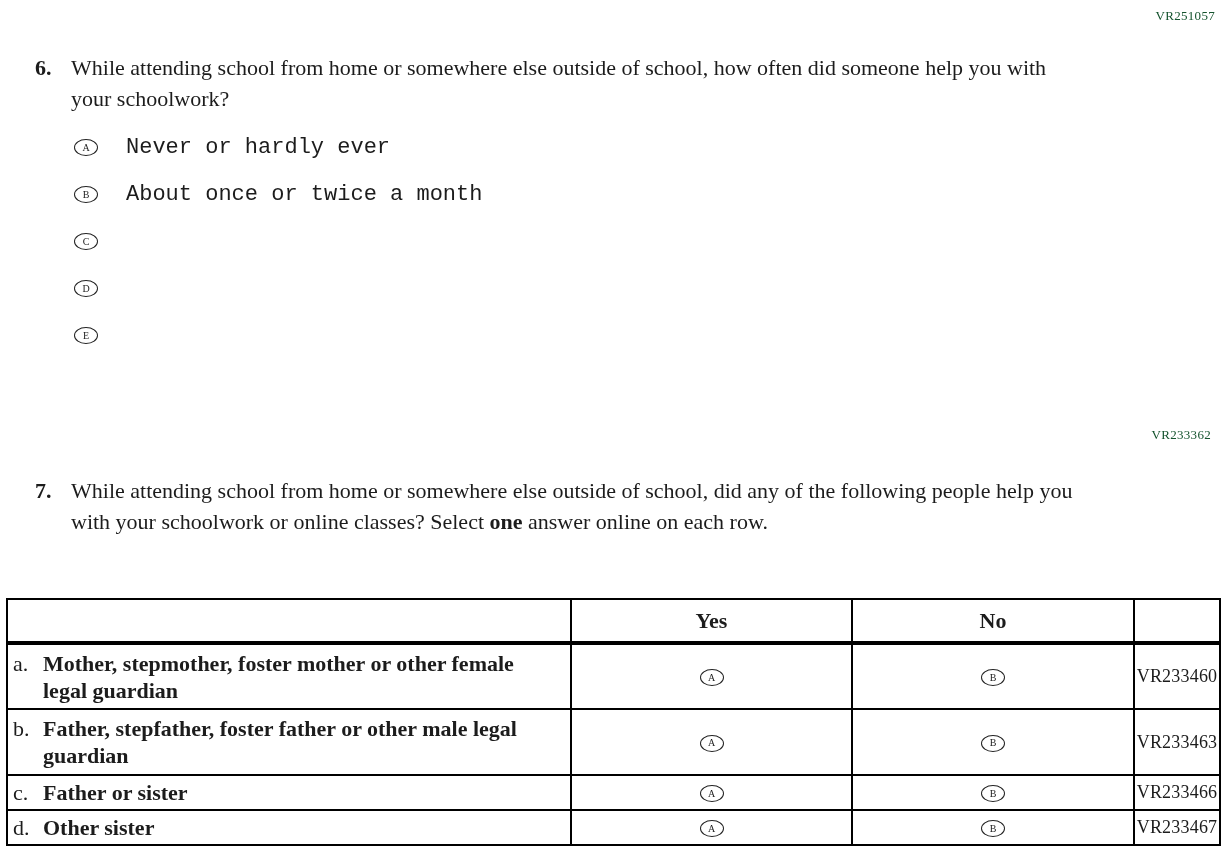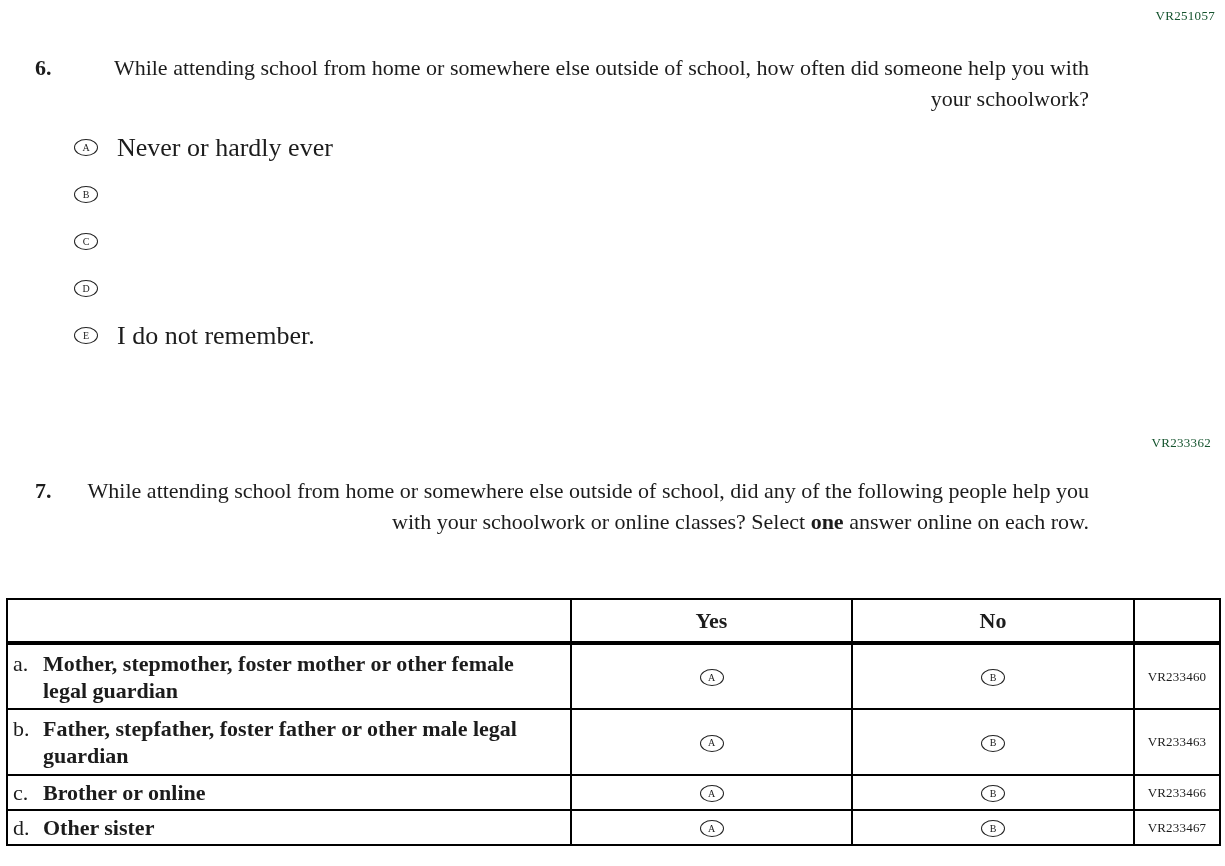--- a/index.html
+++ b/index.html
@@ -13,42 +13,41 @@
     overflow: hidden;
   }
 
   .vr-code {
     position: absolute;
     font-size: 13px;
     letter-spacing: 0.3px;
     color: #14532d;
   }
   .vr-code-top { top: 8px; right: 10px; }
-  .vr-code-mid { top: 427px; right: 14px; margin-top: 8px; }
+  .vr-code-mid { top: 427px; right: 14px; }
 
   .question {
     position: absolute;
     left: 35px;
     display: flex;
     align-items: flex-start;
   }
   .q6 { top: 52px; }
   .q7 { top: 475px; }
   .qnum {
     font-weight: bold;
     font-size: 22px;
     line-height: 31px;
     width: 36px;
     flex: 0 0 36px;
   }
   .qtext {
     font-size: 22px;
     line-height: 31px;
     max-width: 1018px;
-    text-align: right;
   }
 
   .options {
     position: absolute;
     left: 74px;
     top: 124px;
   }
   .option {
     display: flex;
     align-items: center;
@@ -62,23 +61,24 @@
     height: 17px;
     border: 1.5px solid #222;
     border-radius: 50%;
     font-size: 10px;
     line-height: 1;
     flex: 0 0 24px;
     cursor: pointer;
     background: #fff;
   }
   .option-label {
-    font-size: 26px;
-    margin-left: 19px;
+    font-size: 22px;
+    margin-left: 28px;
     white-space: nowrap;
+    font-family: Liberation Mono, monospace;
   }
 
   table.q7-table {
     position: absolute;
     left: 6px;
     top: 598px;
     width: 1213px;
     border-collapse: collapse;
     table-layout: fixed;
   }
@@ -109,51 +109,51 @@
   }
   .cell-label-inner { display: flex; }
   .row-letter { flex: 0 0 30px; }
   .row-text { max-width: 510px; font-weight: bold; }
 
   .cell-choice { text-align: center; }
   .cell-choice .bubble { margin: 0 auto; display: inline-flex; }
 
   .cell-code {
     text-align: center;
-    font-size: 13px;
+    font-size: 18px;
     letter-spacing: 0.2px;
   }
 </style>
 </head>
 <body>
 
 <div class="vr-code vr-code-top">VR251057</div>
 
 <div class="question q6">
   <div class="qnum">6.</div>
   <div class="qtext">While attending school from home or somewhere else outside of school, how often did someone help you with your schoolwork?</div>
 </div>
 
 <div class="options">
   <div class="option">
     <span class="bubble">A</span>
     <span class="option-label">Never or hardly ever</span>
   </div>
   <div class="option">
     <span class="bubble">B</span>
+    <span class="option-label">About once or twice a month</span>
   </div>
   <div class="option">
     <span class="bubble">C</span>
   </div>
   <div class="option">
     <span class="bubble">D</span>
   </div>
   <div class="option">
     <span class="bubble">E</span>
-    <span class="option-label">I do not remember.</span>
   </div>
 </div>
 
 <div class="vr-code vr-code-mid">VR233362</div>
 
 <div class="question q7">
   <div class="qnum">7.</div>
   <div class="qtext"><span>While attending school from home or somewhere else outside of school, did any of the following people help you with your schoolwork or online classes? Select </span><b>one</b><span> answer online on each row.</span></div>
 </div>
 
@@ -201,21 +201,21 @@
     <td class="cell-choice">
       <span class="bubble">B</span>
     </td>
     <td class="cell-code">VR233463</td>
   </tr>
 
   <tr class="row-short">
     <td class="cell-label">
       <div class="cell-label-inner">
         <span class="row-letter">c.</span>
-        <span class="row-text">Brother or online</span>
+        <span class="row-text">Father or sister</span>
       </div>
     </td>
     <td class="cell-choice">
       <span class="bubble">A</span>
     </td>
     <td class="cell-choice">
       <span class="bubble">B</span>
     </td>
     <td class="cell-code">VR233466</td>
   </tr>

